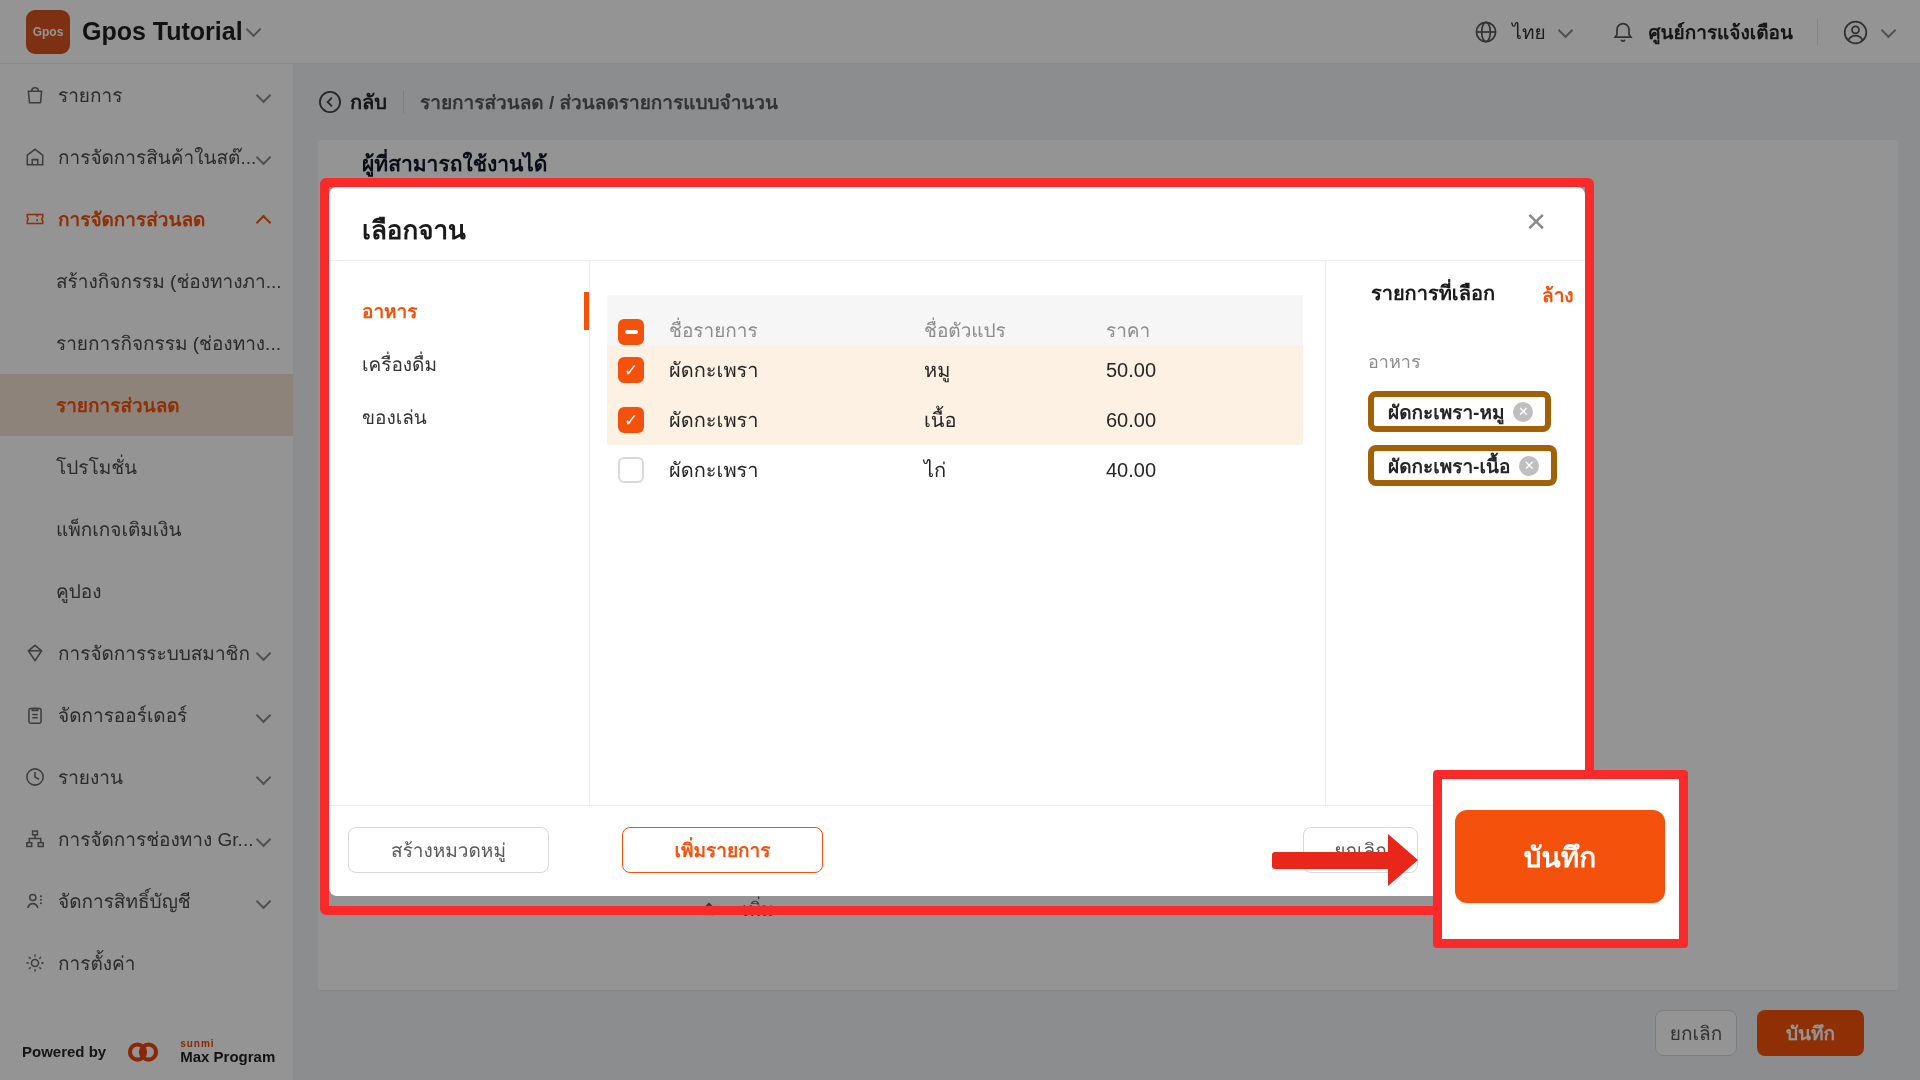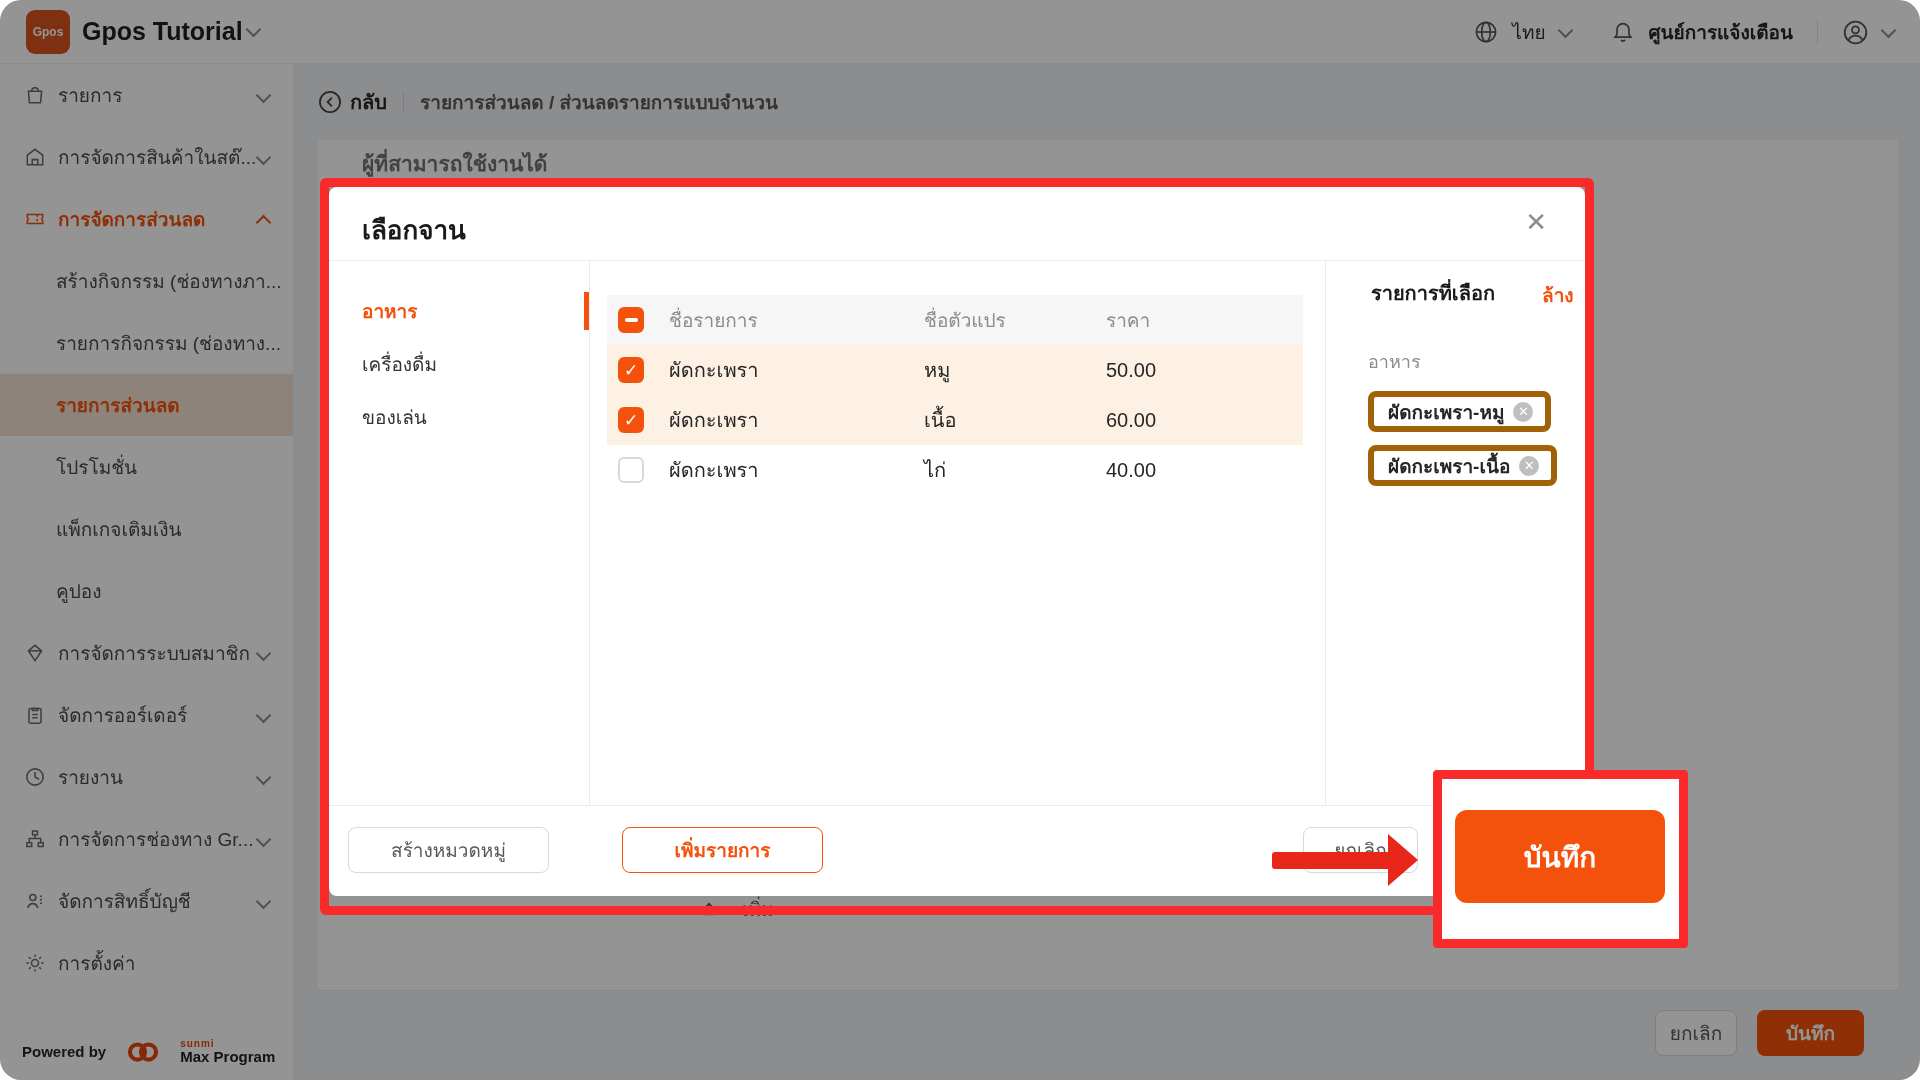--- a/index.html
+++ b/index.html
@@ -1,18 +1,18 @@
 <!DOCTYPE html>
 <html style="--accent: #F4520C; --annotation: #FA2A2A; --arrow: #E8261A; --rowsel: #FDF1E4; --logo: #D9541F;"><head>
 <meta charset="utf-8">
 <style>
   * { margin:0; padding:0; box-sizing:border-box; }
   html,body { width:1920px; height:1080px; overflow:hidden; }
   body { font-family:"Liberation Sans","DejaVu Sans",sans-serif; background:#fff; }
-  .page { position:relative; width:1920px; height:1080px; background:#f2f3f5; overflow:hidden;border-radius:21px; }
+  .page { position:relative; width:1920px; height:1080px; background:#f2f3f5; overflow:hidden; }
 
   
   .topbar { position:absolute; left:0; top:0; width:1920px; height:64px; background:#fff;
             border-bottom:1px solid #f0f0f0; z-index:2; display:flex; align-items:center; }
   .logo { position:absolute; left:26px; top:10px; width:44px; height:44px; border-radius:9px;
           background:var(--logo,#D9541F); color:#fff; display:flex; align-items:center; justify-content:center;
           font-size:12px; font-weight:bold; }
   .app-title { position:absolute; left:82px; top:17px; font-size:25px; font-weight:bold; color:#1f1f1f; }
   .chev { display:inline-block; width:11px; height:11px; border-right:2.4px solid #8c8c8c;
           border-bottom:2.4px solid #8c8c8c; transform:rotate(45deg); }
@@ -46,21 +46,21 @@
 
   
   .content-card { position:absolute; left:318px; top:140px; width:1580px; height:850px; background:#fff;
                   border-radius:4px; z-index:1; }
   .breadcrumb { position:absolute; left:318px; top:64px; width:1580px; height:76px; display:flex;
                 align-items:center; z-index:1; color:#595959; }
   .bc-back-ico { color:#444; display:flex; margin-right:8px; }
   .bc-back { font-size:20px; font-weight:bold; color:#262626; margin-right:16px; }
   .bc-sep { width:1px; height:22px; background:#d9d9d9; margin-right:16px; }
   .bc-path { font-size:19px; font-weight:bold; color:#595959; }
-  .section-label { position:absolute; left:362px; top:147px; font-size:21px; font-weight:bold; color:#737373; z-index:1; }
+  .section-label { position:absolute; left:362px; top:147px; font-size:21px; font-weight:bold; color:#0f172a; z-index:1; }
   .partial-add { position:absolute; left:700px; top:894px; display:flex; gap:24px; align-items:center;
                  font-size:19px; color:#595959; z-index:1; }
   .page-actions { position:absolute; right:56px; top:1010px; display:flex; gap:20px; z-index:1; }
   .btn { border-radius:8px; font-size:19px; display:flex; align-items:center; justify-content:center; cursor:pointer; }
   .btn-plain { background:#fff; border:1px solid #d9d9d9; color:#595959; }
   .btn-orange { background:var(--accent); border:none; color:#fff; font-weight:bold; }
   .pa-cancel { width:82px; height:46px; }
   .pa-save { width:107px; height:46px; }
   .page-hr { position:absolute; left:318px; top:990px; width:1580px; height:1px; background:#e8e8e8; z-index:1; }
 
@@ -79,21 +79,21 @@
   .m-vline2 { position:absolute; left:996px; top:73px; width:1px; height:545px; background:#ececec; }
   .m-hline-bot { position:absolute; left:0; top:618px; width:1256px; height:1px; background:#ececec; }
 
   .m-cats { position:absolute; left:0; top:97px; width:260px; }
   .cat { position:relative; height:53px; display:flex; align-items:center; padding-left:33px;
          font-size:19px; color:#333; cursor:pointer; }
   .cat.active { color:var(--accent); font-weight:bold; }
   .cat.active .cat-bar { position:absolute; right:0; top:8px; width:5px; height:38px; background:var(--accent); }
 
   .m-table { position:absolute; left:278px; top:108px; width:696px; }
-  .t-head { height:50px; background:#f6f6f6; display:flex; align-items:center; color:#8c8c8c; font-size:19px; }
+  .t-head { height:50px; background:#f6f6f6; display:flex; align-items:flex-end; color:#8c8c8c; font-size:19px; }
   .t-row { height:50px; display:flex; align-items:center; font-size:20px; color:#262626; }
   .t-row.sel { background:var(--rowsel); }
   .cell-check { width:62px; padding-left:11px; display:flex; }
   .cell-name { width:255px; }
   .cell-var { width:182px; }
   .cell-price { flex:1; }
   .cb { width:26px; height:26px; border-radius:6px; border:2px solid #d9d9d9; background:#fff;
         display:flex; align-items:center; justify-content:center; cursor:pointer; }
   .cb.on { background:var(--accent); border-color:var(--accent); color:#fff; font-size:17px; font-weight:bold; }
   .cb.ind { background:var(--accent); border-color:var(--accent); }

